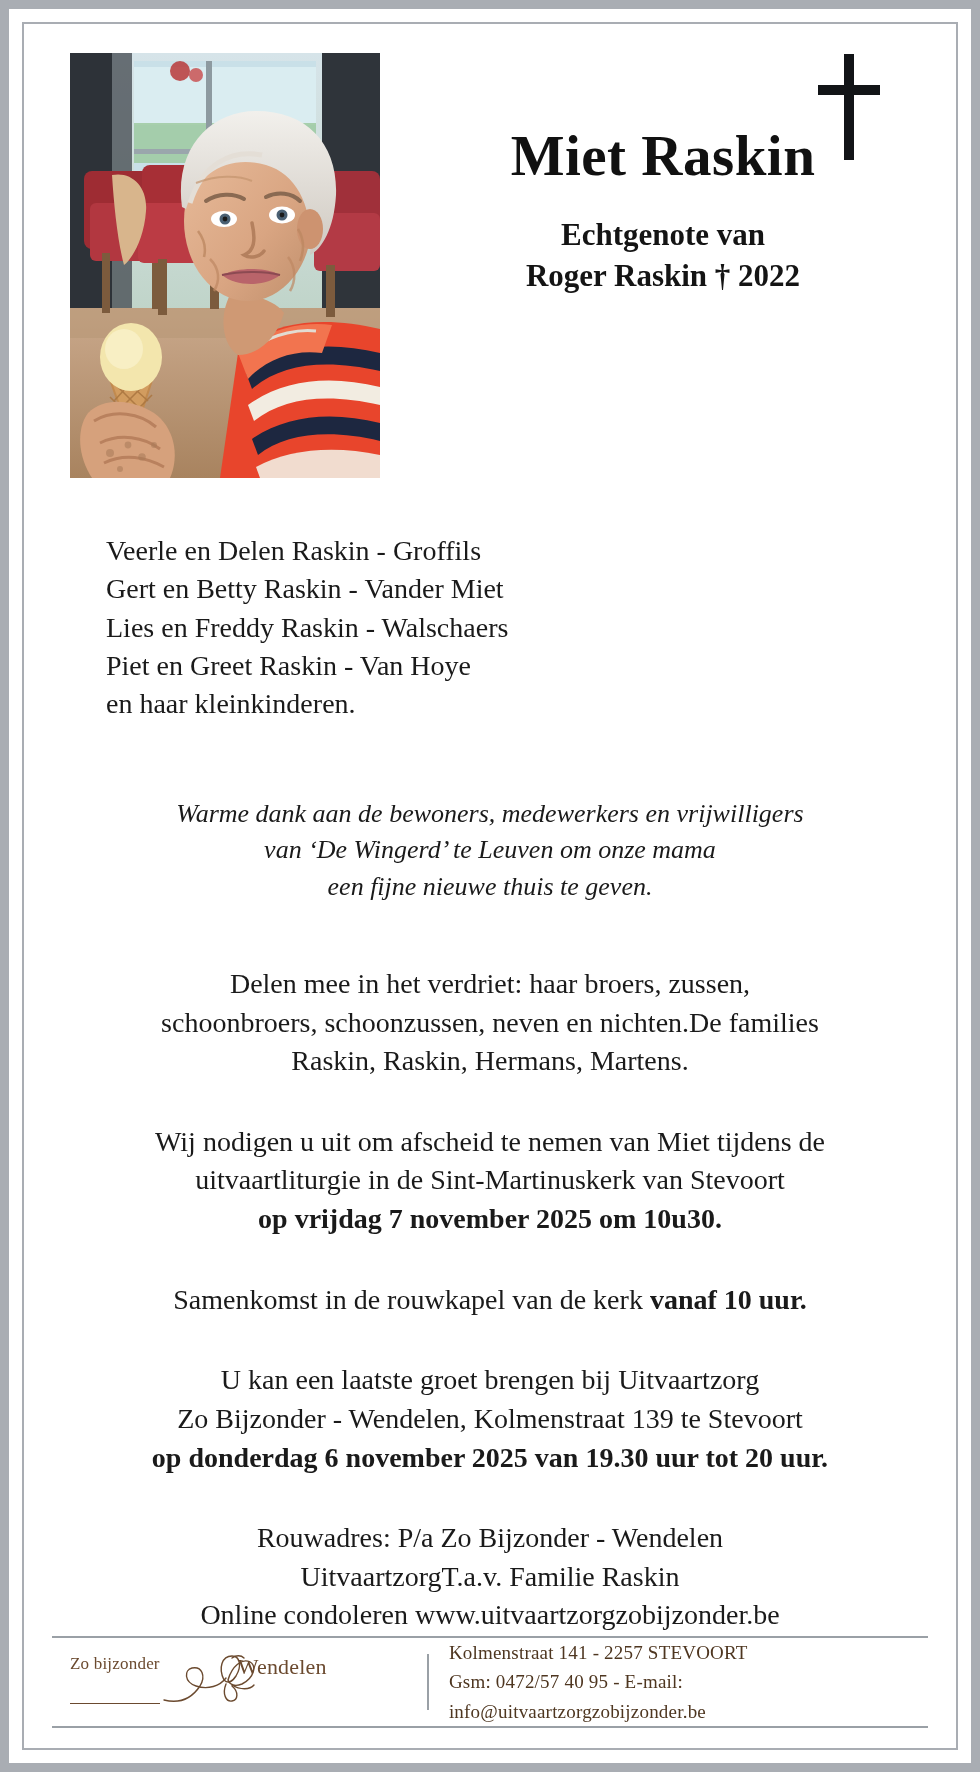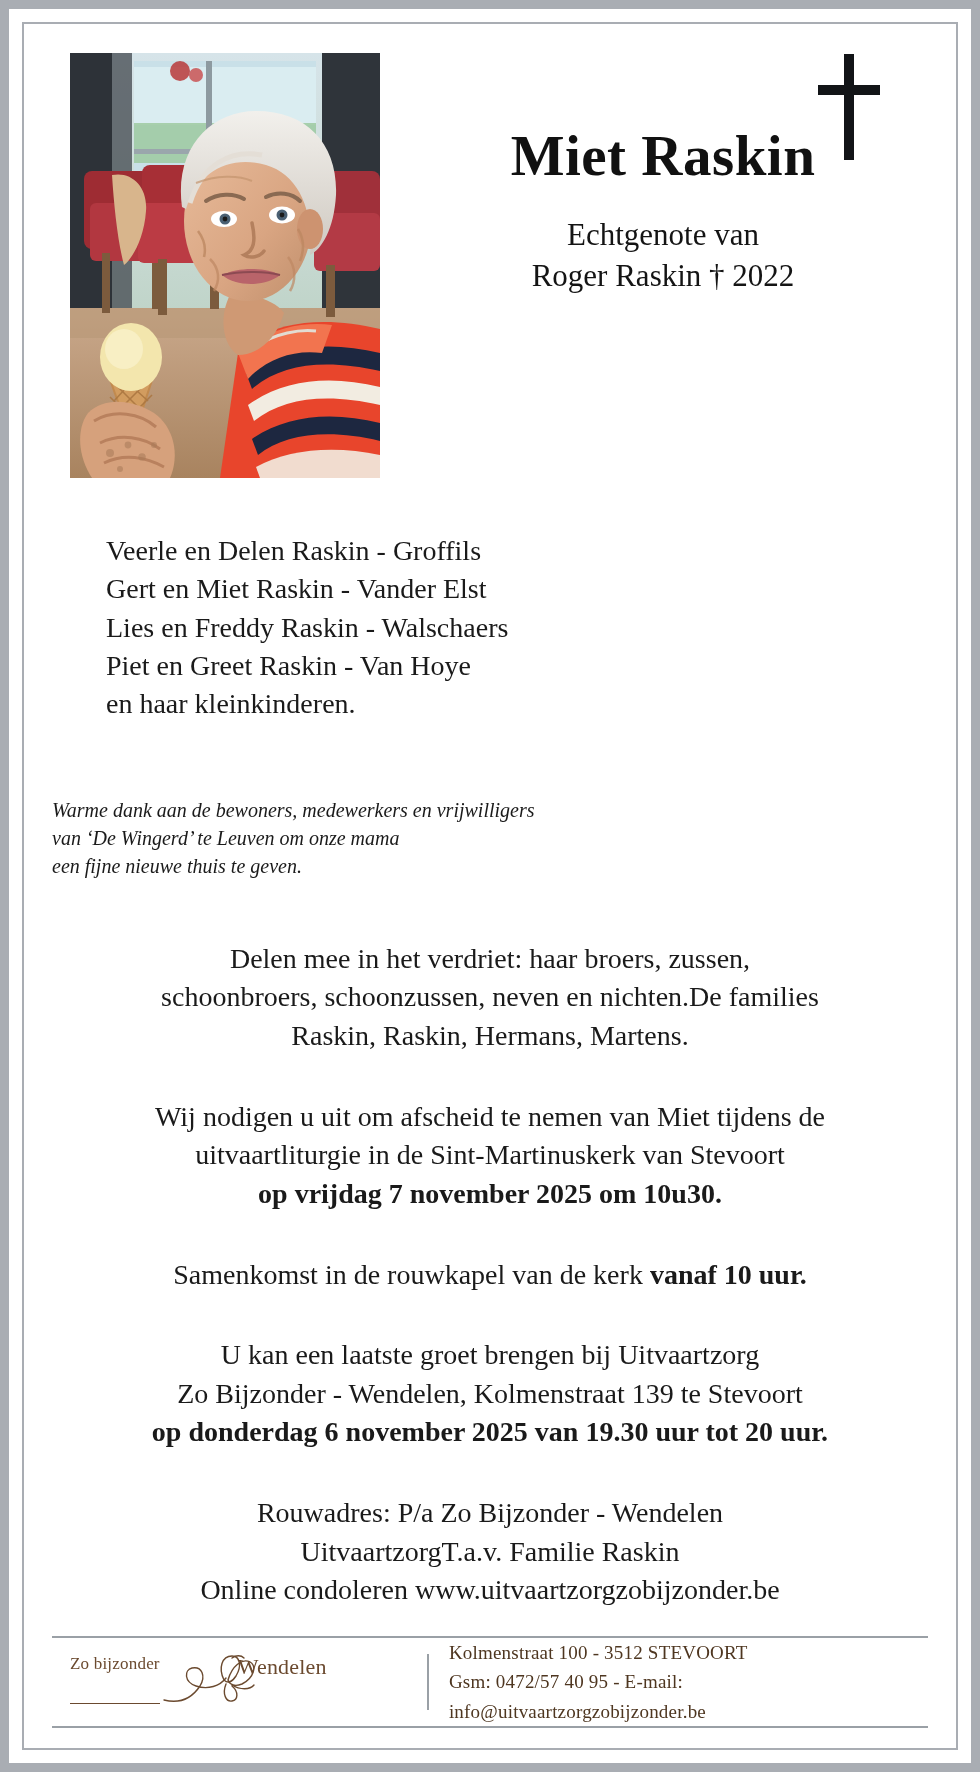--- a/index.html
+++ b/index.html
@@ -84,21 +84,21 @@
     font-size: 57px;
     font-weight: bold;
     letter-spacing: 0.5px;
     line-height: 1.05;
     margin: 0 0 28px 0;
     color: #111111;
   }
 
   .spouse-line {
     font-size: 31px;
-    font-weight: 400;
+    font-weight: 700;
     line-height: 1.33;
     margin: 0 0 26px 0;
     color: #141414;
   }
 
   .dates {
     font-size: 28px;
     line-height: 1.4;
     margin: 0;
     color: #161616;
@@ -116,22 +116,23 @@
     padding: 0;
     list-style: none;
     font-size: 28px;
     line-height: 1.37;
   }
   .survivors-list li { margin: 0; }
 
   
   .thanks {
     margin: 72px 0 0 0;
+    text-align: center;
     font-style: italic;
-    font-size: 20px;
+    font-size: 26px;
     line-height: 1.4;
   }
 
   
   .para {
     margin: 60px 0 0 0;
     text-align: center;
     font-size: 28px;
     line-height: 1.38;
   }
@@ -353,21 +354,21 @@
         <div class="spouse-line">
           <div>Echtgenote van</div>
           <div>Roger Raskin † 2022</div>
         </div>
       </div>
     </div>
 
 
     <ul class="survivors-list">
       <li>Veerle en Delen Raskin - Groffils</li>
-      <li>Gert en Miet Raskin - Vander Elst</li>
+      <li>Gert en Betty Raskin - Vander Miet</li>
       <li>Lies en Freddy Raskin - Walschaers</li>
       <li>Piet en Greet Raskin - Van Hoye</li>
       <li>en haar kleinkinderen.</li>
     </ul>
 
     <div class="thanks">
       <div>Warme dank aan de bewoners, medewerkers en vrijwilligers</div>
       <div>van ‘De Wingerd’ te Leuven om onze mama</div>
       <div>een fijne nieuwe thuis te geven.</div>
     </div>
@@ -416,21 +417,21 @@
                 <path d="M64 30 C 60 40, 64 48, 70 47 C 76 46, 77 38, 70 32"></path>
                 <path d="M70 31 C 78 36, 88 36, 92 31"></path>
                 <path d="M70 4 C 74 1, 79 1, 82 4"></path>
               </g>
             </svg>
           </span>
           <span class="brand-wendelen">Wendelen</span>
         </div>
         <div class="footer-div"></div>
         <div class="footer-contact">
-          <div>Kolmenstraat 100 - 3512 STEVOORT</div>
+          <div>Kolmenstraat 141 - 2257 STEVOORT</div>
           <div>Gsm: 0472/57 40 95 - E-mail: info@uitvaartzorgzobijzonder.be</div>
         </div>
       </div>
       <hr class="footer-rule bottom">
     </div>
 
   </div>
 </div>
 
 </body></html>

